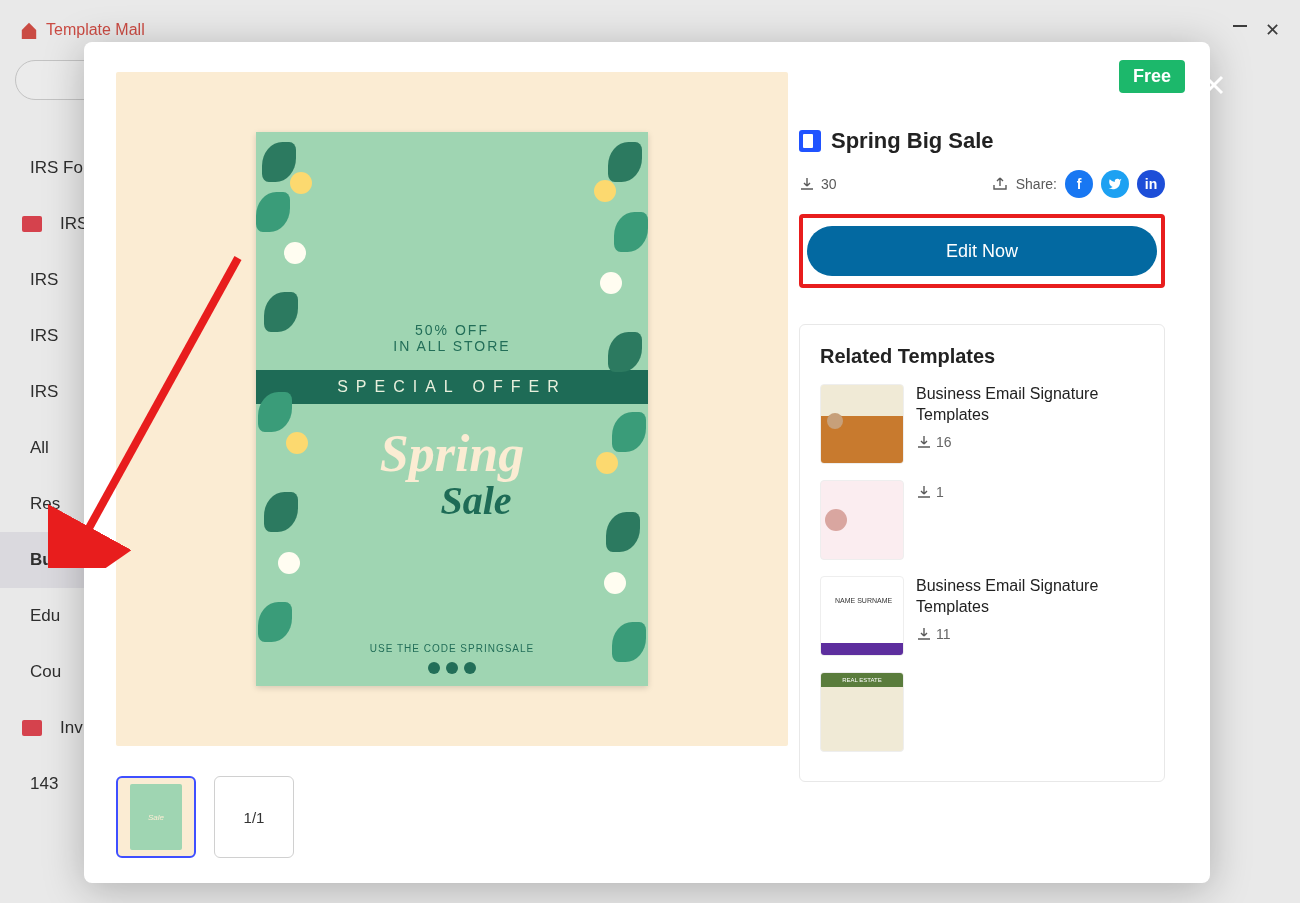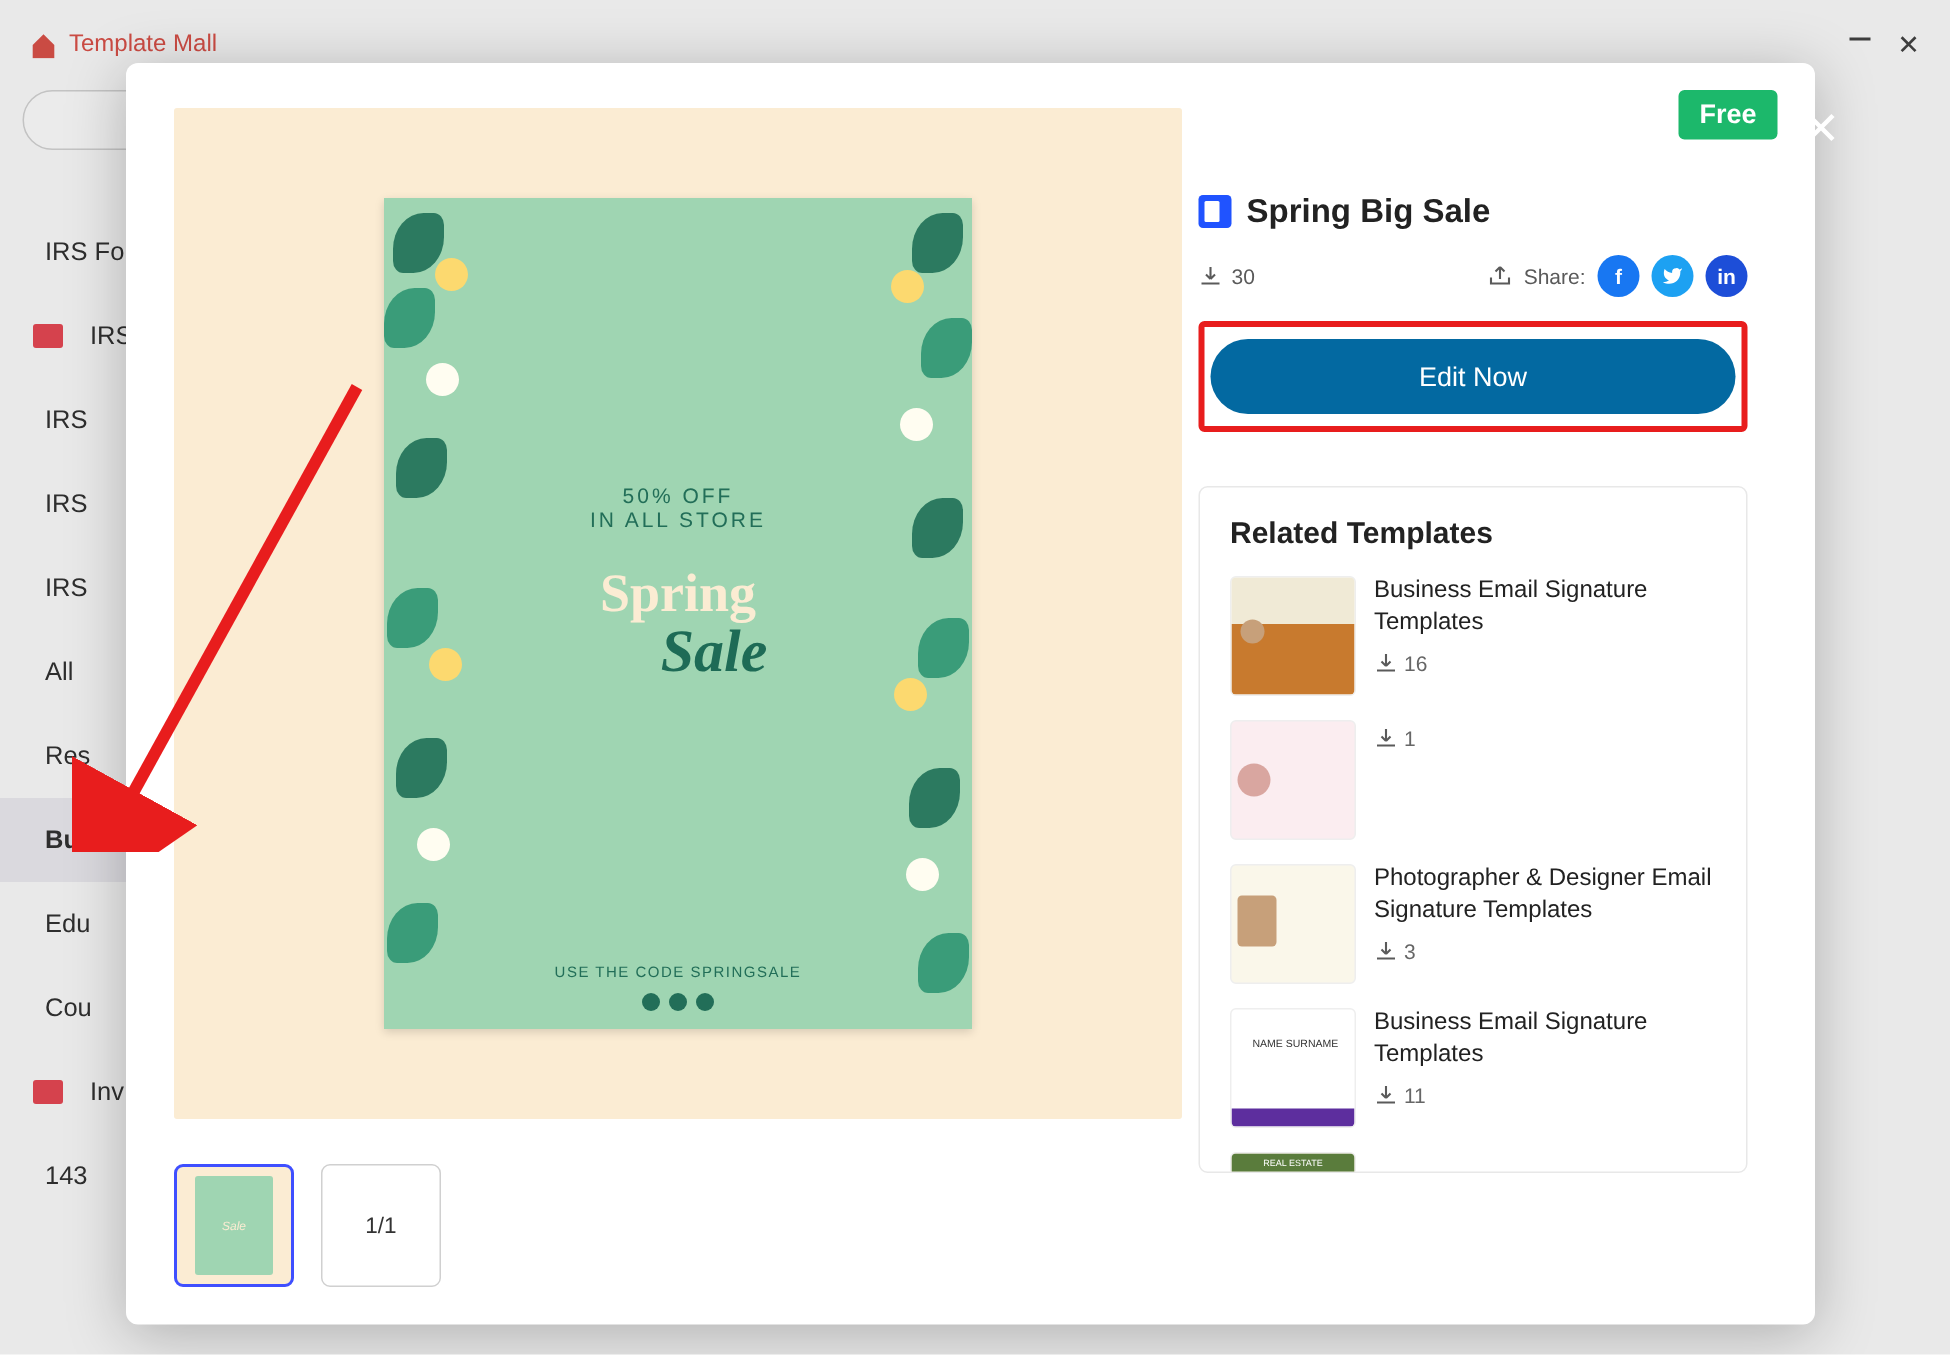--- a/index.html
+++ b/index.html
@@ -72,21 +72,21 @@
   .poster .side-foliage-r{ right:0; }
   .leaf{ position:absolute; width:34px; height:40px; background:#2c7a60; border-radius:60% 20% 60% 20%; }
   .leaf.lt{ background:#3a9c79; }
   .flower{ position:absolute; width:22px; height:22px; background:#fcd96f; border-radius:50%; }
   .flower.wh{ background:#fffdf1; }
   .offer-text{ color:#226e58; text-align:center; font-size:14px; letter-spacing:2px; margin-top:190px; }
   .offer-band{
     width:100%; background:#1e6b56; color:#e8f0dd; text-align:center;
     padding:8px 0; font-size:16px; letter-spacing:8px; margin-top:16px;
   }
-  .title-spring{ font-family:"Georgia",serif; color:#fbecd3; font-size:36px; margin-top:20px; font-weight:bold; }
+  .title-spring{ font-family:"Georgia",serif; color:#fbecd3; font-size:52px; font-style:italic; margin-top:20px; font-weight:bold; }
   .title-sale{ font-family:"Georgia",serif; color:#1e6b56; font-size:40px; font-style:italic; font-weight:bold; margin-top:-6px; margin-left:48px; }
   .code-line{ color:#226e58; font-size:10px; letter-spacing:1px; position:absolute; bottom:32px; }
   .social-dots{ position:absolute; bottom:12px; display:flex; gap:6px; }
   .social-dots span{ width:12px; height:12px; border-radius:50%; background:#226e58; }
 
   .arrow-annotation{
     position:absolute; left:-36px; top:186px;
     pointer-events:none;
   }
 
@@ -218,20 +218,21 @@
           <div class="leaf lt" style="top:280px;right:2px"></div>
           <div class="flower" style="top:320px;right:30px"></div>
           <div class="leaf" style="top:380px;right:8px"></div>
           <div class="flower wh" style="top:440px;right:22px"></div>
           <div class="leaf lt" style="top:490px;right:2px"></div>
         </div>
         <div class="offer-text">
           <div>50% OFF</div>
           <div>IN ALL STORE</div>
         </div>
+        <div class="offer-band">SPECIAL OFFER</div>
         <div class="title-spring">Spring</div>
         <div class="title-sale">Sale</div>
         <div class="code-line">USE THE CODE SPRINGSALE</div>
         <div class="social-dots">
             <span></span>
             <span></span>
             <span></span>
           </div>
       </div>
     </div>
@@ -321,34 +322,20 @@
         <div class="rel-info">
           <div class="rel-dl">
             <svg class="dl-icon" viewBox="0 0 16 16">
                 <path d="M8 2v8m0 0l-3-3m3 3l3-3M2 13h12" stroke="#5a5a5a" stroke-width="1.4" fill="none"></path>
               </svg>
             <span>1</span>
           </div>
         </div>
       </div>
 
-      <div class="related-item">
-        <div class="rel-thumb rt3">
-          <div class="rt3-av"></div>
-        </div>
-        <div class="rel-info">
-          <div class="rel-name">Photographer &amp; Designer Email Signature Templates</div>
-          <div class="rel-dl">
-            <svg class="dl-icon" viewBox="0 0 16 16">
-                <path d="M8 2v8m0 0l-3-3m3 3l3-3M2 13h12" stroke="#5a5a5a" stroke-width="1.4" fill="none"></path>
-              </svg>
-            <span>3</span>
-          </div>
-        </div>
-      </div>
 
       <div class="related-item">
         <div class="rel-thumb rt4">
           <div style="font-size:7px;color:#333;margin:20px 0 0 14px;">NAME SURNAME</div>
           <div class="rt4-bar"></div>
         </div>
         <div class="rel-info">
           <div class="rel-name">Business Email Signature Templates</div>
           <div class="rel-dl">
             <svg class="dl-icon" viewBox="0 0 16 16">

